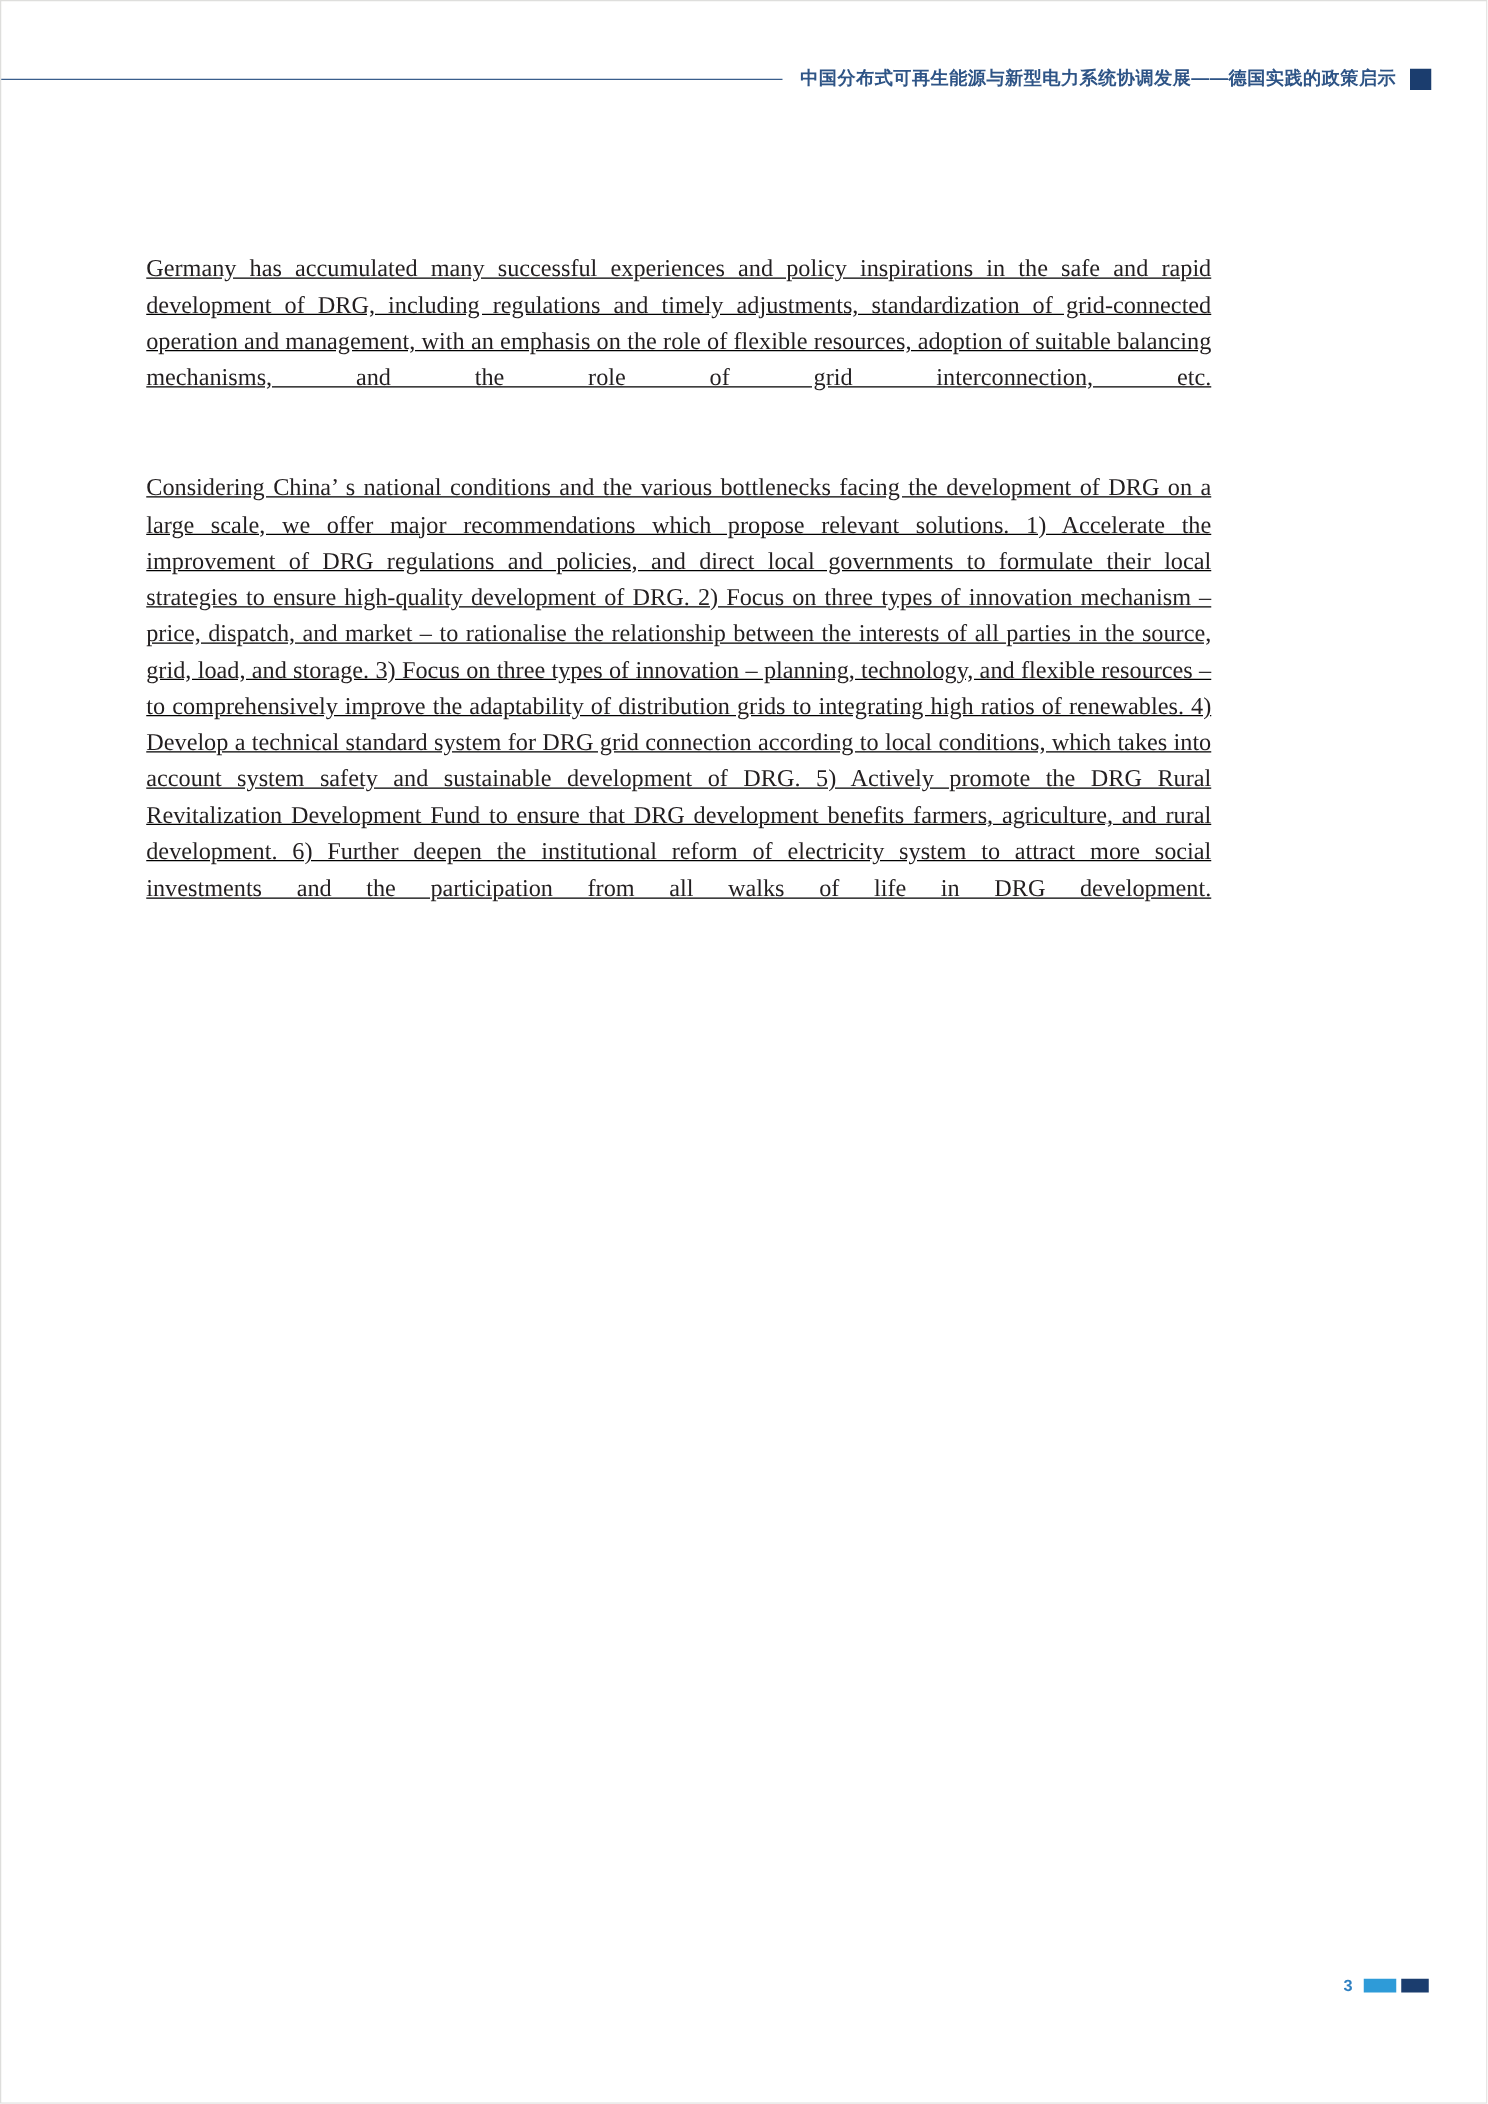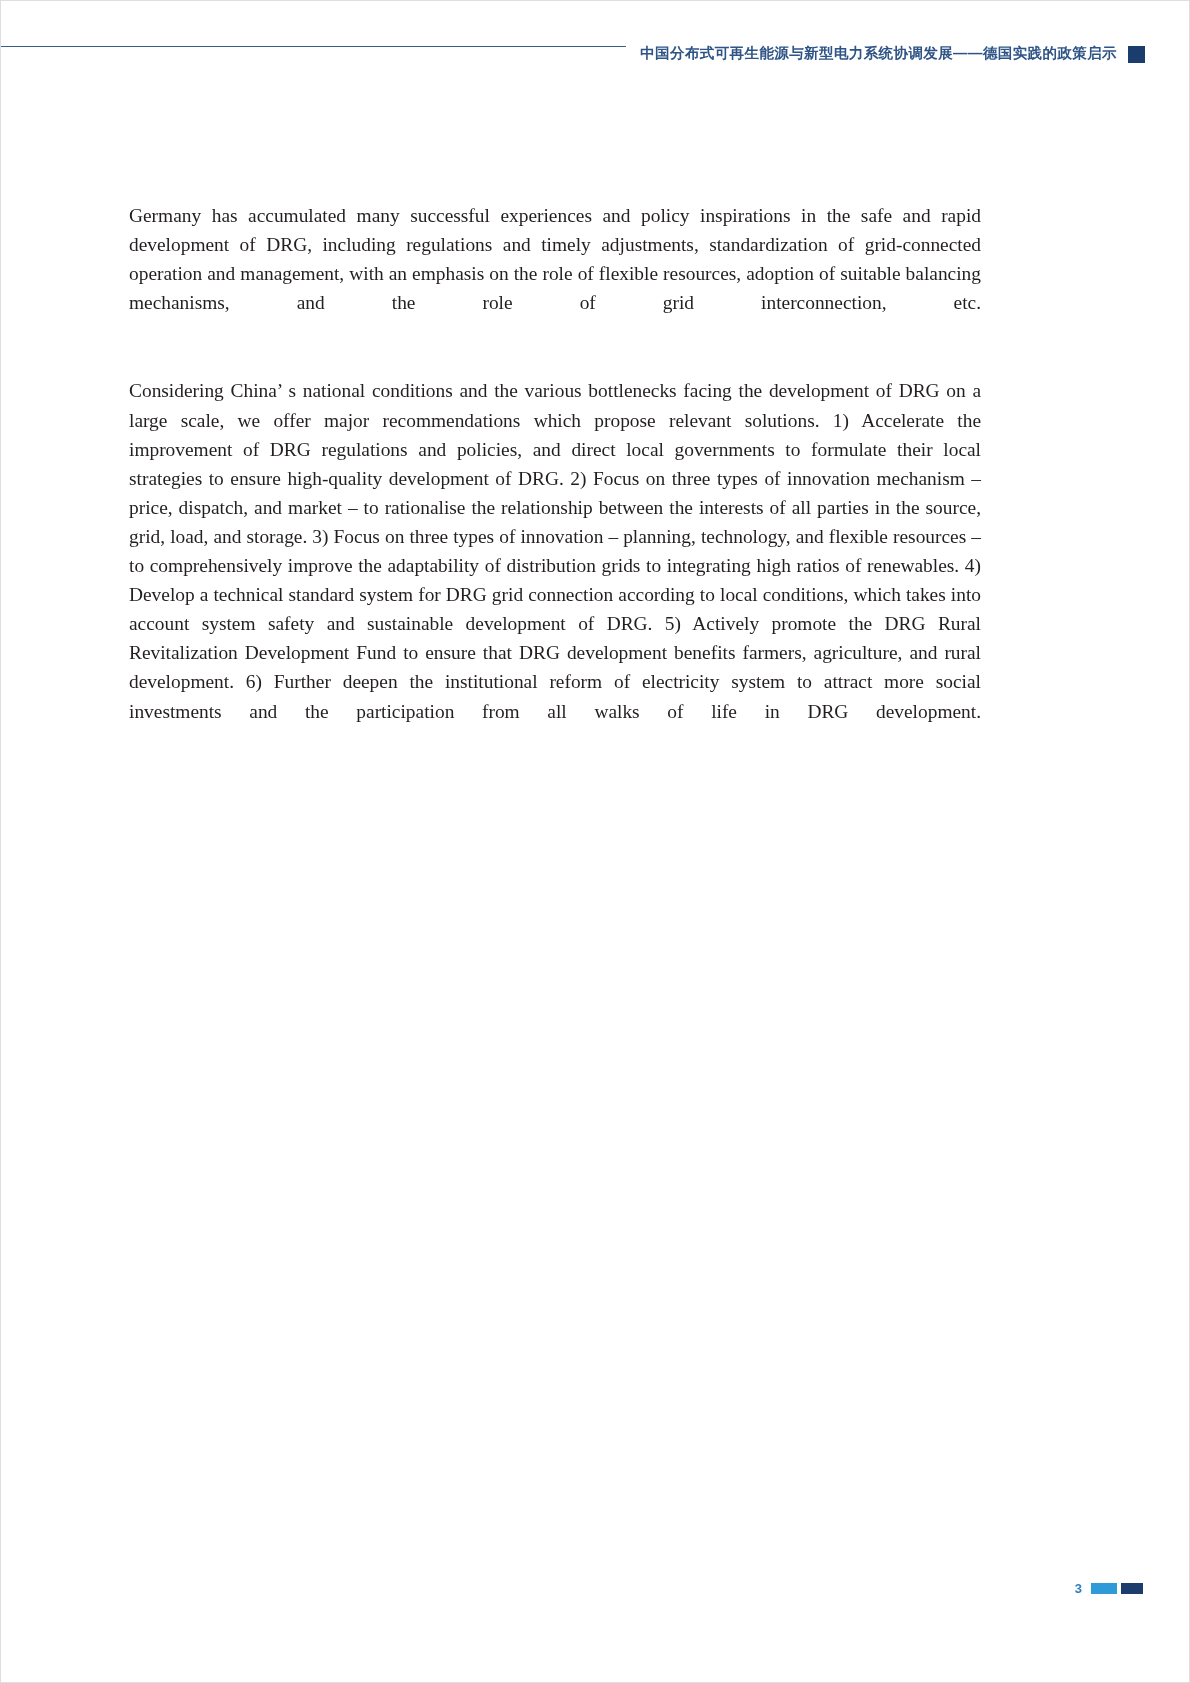--- a/index.html
+++ b/index.html
@@ -28,21 +28,21 @@
   }
 
   
   #running-header {
     position: absolute;
     left: 0;
     top: 45px;
     width: 1190px;
     height: 34px;
     display: flex;
-    align-items: flex-start;
+    align-items: center;
     box-sizing: border-box;
     padding-right: 46px;
   }
   #header-rule {
     flex: 1 1 auto;
     height: 1px;
     background: #3a5e8c;
     margin-right: 14px;
     min-width: 10px;
   }
@@ -60,23 +60,24 @@
     flex: 0 0 auto;
     width: 17px;
     height: 17px;
     background: #1b3d6e;
     margin-left: 11px;
   }
 
   
   #content {
     position: absolute;
-    left: 128px;
+    left: 116px;
     top: 200px;
     width: 852px;
+    text-decoration: underline;
   }
   .body-para {
     margin: 0 0 30px 0;
     font-family: "Liberation Serif", "DejaVu Serif", serif;
     font-size: 19.4px;
     line-height: 29.1px;
     color: #231f20;
     text-align: justify;
     text-justify: inter-word;
     hyphens: none;

